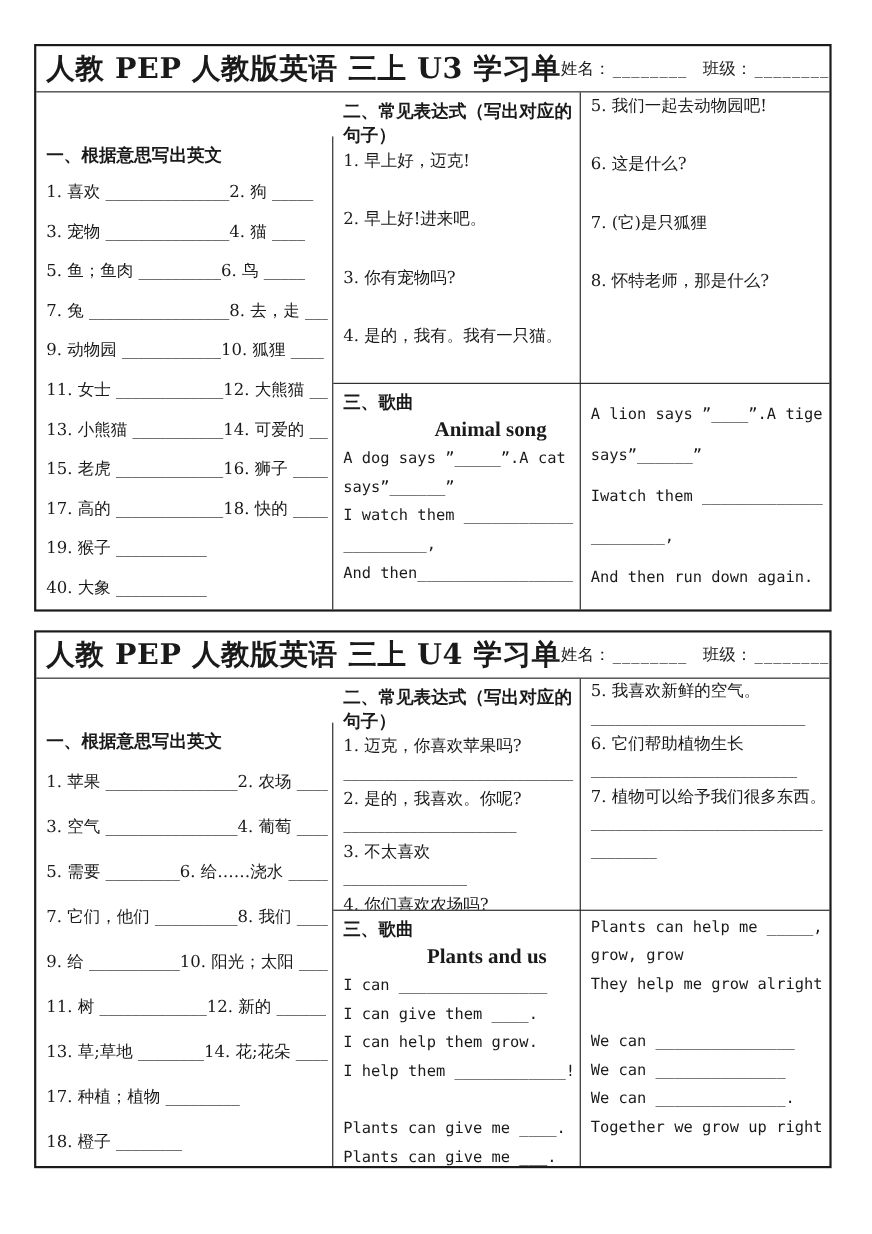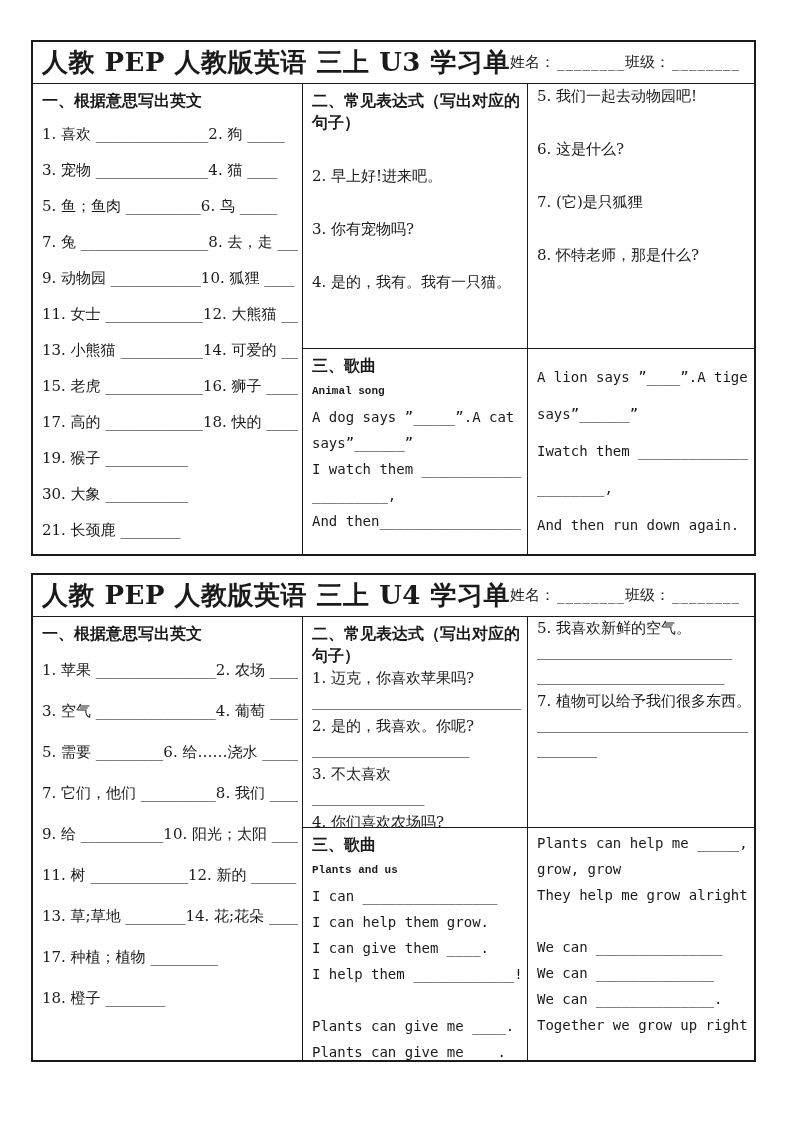--- a/index.html
+++ b/index.html
@@ -12,27 +12,27 @@
     width:725px;border:2px solid #1b1b1b;box-sizing:border-box;
     display:flex;flex-direction:column;background:#fff;
   }
   .sheet.u3{height:516px;margin-bottom:17px;}
   .sheet.u4{height:489px;}
   .sheet-header{
     height:42px;flex:0 0 42px;border-bottom:1px solid #1b1b1b;
     display:flex;align-items:center;padding:0 10px 0 9px;box-sizing:border-box;
   }
   .sheet-title{font-weight:bold;font-size:26px;letter-spacing:.5px;white-space:nowrap;}
-  .header-fields{margin-left:auto;display:flex;font-size:15px;white-space:nowrap;padding-right:4px;}
+  .header-fields{margin-left:auto;display:flex;gap:14px;font-size:15px;white-space:nowrap;padding-right:4px;}
   .hfield .lbl{margin-right:2px;}
   .hfield .fblank{letter-spacing:1px;}
   .sheet-body{flex:1;display:flex;min-height:0;}
   .vocab-cell{
     width:270px;flex:0 0 270px;border-right:1px solid #1b1b1b;
-    padding:2px 4px 0 9px;box-sizing:border-box;overflow:hidden;
+    padding:2px 4px 0 9px;box-sizing:border-box;overflow:hidden;margin-top:40px;
   }
   .cols23{flex:1;display:grid;grid-template-columns:225px 1fr;min-width:0;}
   .u3 .cols23{grid-template-rows:265px 1fr;}
   .u4 .cols23{grid-template-rows:211px 1fr;}
   .gcell{padding:2px 6px 0 9px;overflow:hidden;box-sizing:border-box;min-width:0;}
   .gcell.c1{border-right:1px solid #1b1b1b;}
   .gcell.r1{border-bottom:1px solid #1b1b1b;}
   .cell-heading{font-weight:bold;font-size:16px;line-height:22px;margin:4px 0 2px;}
   .line{white-space:nowrap;overflow:hidden;}
   .vocab .line{font-size:15px;}
@@ -40,22 +40,22 @@
   .u4 .vocab .line{height:41px;line-height:46px;}
   .expr .line{font-size:15px;line-height:21px;}
   .expr .line.blank{line-height:13px;margin:9px 0 10px;}
   .u4 .expr .line{line-height:19px;}
   .u4 .expr .line.blank{margin:4px 0 6px;}
   .song .line{font-family:"DejaVu Sans Mono","Liberation Mono",monospace;font-size:14px;line-height:26px;}
   .u3 .song.rightcell{padding-top:10px;}
   .u3 .song.rightcell .line{line-height:37px;}
   .song-heading{font-weight:bold;font-size:16px;line-height:24px;margin-top:3px;}
   .song-title{
-    font-family:Liberation Mono, monospace;
-    font-weight:bold;font-size:11px;line-height:26px;text-align:left;padding-right:24px;
+    font-family:Liberation Serif, serif;
+    font-weight:bold;font-size:19px;line-height:26px;text-align:right;padding-right:24px;
   }
   .u4 .song .line{line-height:26px;}
 </style>
 </head>
 <body>
 
 <div class="page">
 
   <div class="sheet u3">
     <div class="sheet-header">
@@ -72,28 +72,29 @@
             <div class="line">1. 喜欢 _______________2. 狗 _____</div>
             <div class="line">3. 宠物 _______________4. 猫 ____</div>
             <div class="line">5. 鱼；鱼肉 __________6. 鸟 _____</div>
             <div class="line">7. 兔 _________________8. 去，走 ____</div>
             <div class="line">9. 动物园 ____________10. 狐狸 ____</div>
             <div class="line">11. 女士 _____________12. 大熊猫 ______</div>
             <div class="line">13. 小熊猫 ___________14. 可爱的 _____</div>
             <div class="line">15. 老虎 _____________16. 狮子 _____</div>
             <div class="line">17. 高的 _____________18. 快的 _____</div>
             <div class="line">19. 猴子 ___________</div>
-            <div class="line">30. 大象 ___________</div>
+            <div class="line">40. 大象 ___________</div>
             <div class="line">21. 长颈鹿 ________</div>
           </div>
       </div>
       <div class="cols23">
         <div class="gcell c1 r1 expr">
           <div class="cell-heading">二、常见表达式（写出对应的句子）</div>
           <div>
+              <div class="line">1. 早上好，迈克!</div>
               <div class="line blank">________________________</div>
               <div class="line">2. 早上好!进来吧。</div>
               <div class="line blank">____________________________</div>
               <div class="line">3. 你有宠物吗?</div>
               <div class="line blank">______________________</div>
               <div class="line">4. 是的，我有。我有一只猫。</div>
               <div class="line blank">___________________</div>
             </div>
         </div>
         <div class="gcell r1 expr">
@@ -166,33 +167,34 @@
               <div class="line blank">_____________________</div>
               <div class="line">3. 不太喜欢</div>
               <div class="line blank">_______________</div>
               <div class="line">4. 你们喜欢农场吗?</div>
             </div>
         </div>
         <div class="gcell r1 expr">
           <div>
               <div class="line">5. 我喜欢新鲜的空气。</div>
               <div class="line blank">__________________________</div>
+              <div class="line">6. 它们帮助植物生长</div>
               <div class="line blank">_________________________</div>
               <div class="line">7. 植物可以给予我们很多东西。</div>
               <div class="line blank">______________________________</div>
               <div class="line blank">________</div>
             </div>
         </div>
         <div class="gcell c1 song">
           <div class="song-heading">三、歌曲</div>
           <div class="song-title">Plants and us</div>
           <div>
               <div class="line">I can ________________</div>
+              <div class="line">I can give them ____.</div>
               <div class="line">I can help them grow.</div>
-              <div class="line">I can give them ____.</div>
               <div class="line">I help them ____________!</div>
               <div class="line">&nbsp;</div>
               <div class="line">Plants can give me ____.</div>
               <div class="line">Plants can give me ___.</div>
             </div>
         </div>
         <div class="gcell song rightcell">
           <div>
               <div class="line">Plants can help me _____,</div>
               <div class="line">grow, grow</div>

